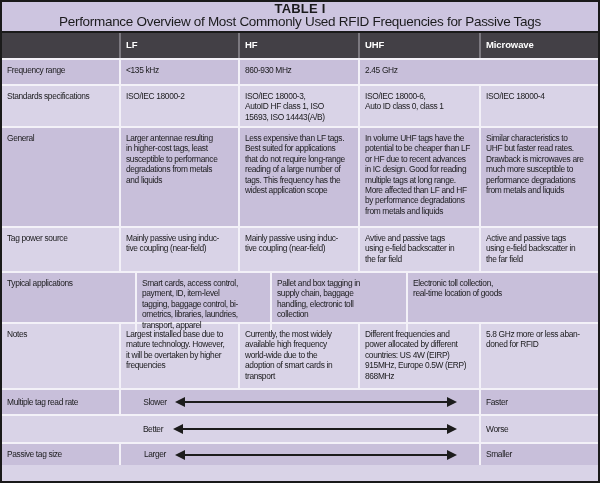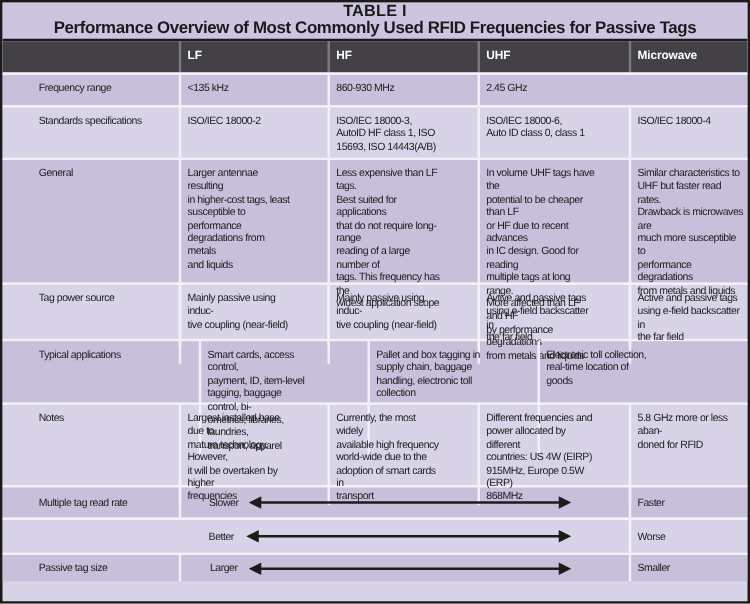--- a/index.html
+++ b/index.html
@@ -16,21 +16,21 @@
     height: 31px;
     background: var(--title-bg, #cdc5e0);
     border-bottom: 2px solid var(--border, #1a1a1a);
     text-align: center;
     padding-top: 2px;
   }
   .table-num {
     font-size: 13px; font-weight: bold; letter-spacing: 0.2px; line-height: 10px;
   }
   .table-title {
-    font-size: 13.5px; font-weight: bold; letter-spacing: -0.3px; line-height: 16px;
+    font-size: 13.5px; font-weight: normal; letter-spacing: -0.3px; line-height: 16px;
   }
   .row {
     display: grid;
     grid-template-columns: 117px 119px 120px 121px 119px;
   }
   .row.header { height: 25px; background: var(--header-bg, #434046); }
   .row.header .cell {
     display: flex; align-items: center;
     color: #ffffff; font-weight: bold; font-size: 9.5px;
     letter-spacing: -0.1px;
@@ -39,21 +39,20 @@
   }
   .row.header .cell:first-child { border-left: none; }
   .row.body { border-top: 2px solid var(--separator, #f3f1f8); }
   .row.dark { background: var(--row-dark, #c8bfda); }
   .row.light { background: var(--row-light, #d9d3e7); }
   .cell {
     font-size: 8.4px; line-height: 10.4px; letter-spacing: -0.35px;
     padding: 5px 3px 2px 5px;
     white-space: pre-line;
     border-left: 2px solid var(--separator, #f3f1f8);
-    margin-left: 24px;
   }
   .cell:first-child { border-left: none; }
   .h26 { height: 26px; }  .h42 { height: 42px; }  .h100 { height: 100px; }
   .h45 { height: 45px; }  .h67 { height: 51px; gap: 16px; }  .h66 { height: 66px; }
   .h28 { height: 28px; }  .h23 { height: 23px; }
   
   .row.scale .cell { display: flex; align-items: center; padding-top: 2px; padding-bottom: 2px; }
   .span-cell { grid-column: 2 / 5; text-align: center; }
   .scale-left { width: 58px; flex: 0 0 58px; }
   .arrow {

